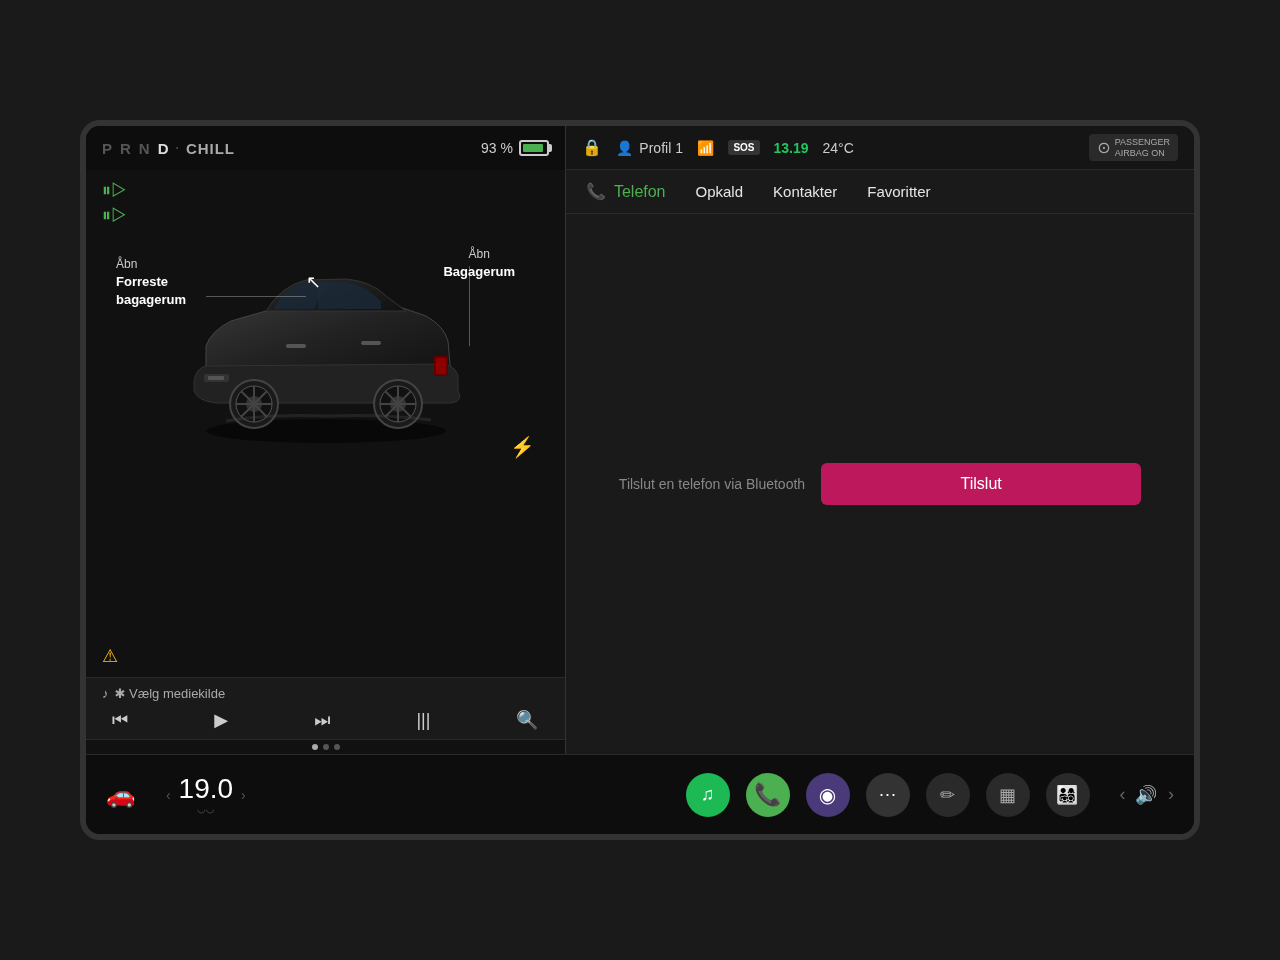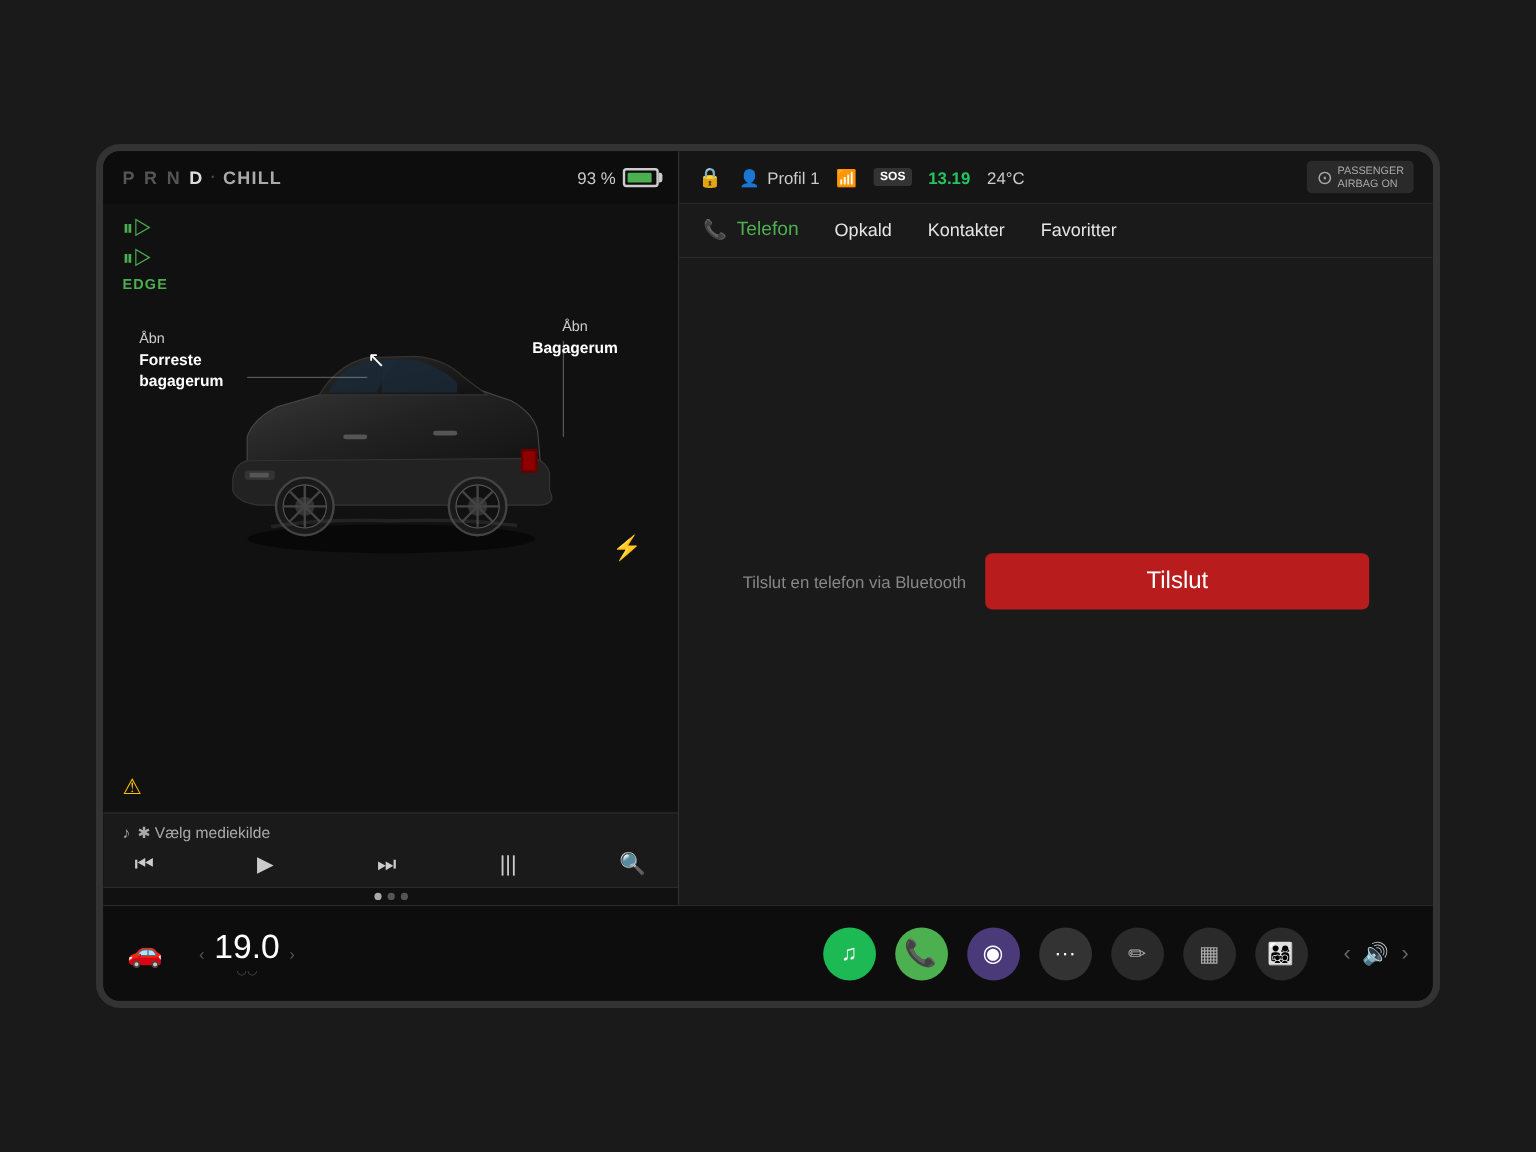--- a/index.html
+++ b/index.html
@@ -380,26 +380,26 @@
       justify-content: center;
       gap: 16px;
     }
 
     .connect-text {
       color: #888;
       font-size: 14px;
     }
 
     .connect-button {
-      background: #b91c1c;
+      background: #be185d;
       color: #fff;
       border: none;
       border-radius: 6px;
       padding: 12px 84px;
-      font-size: 20px;
+      font-size: 16px;
       font-weight: 500;
       cursor: pointer;
       width: 320px;
     }
 
     
     .bottom-bar {
       height: 80px;
       background: #0d0d0d;
       display: flex;
@@ -516,23 +516,20 @@
           </div>
         </div>
       </div>
 
       <div class="left-icons">
         <div class="icon-row">
           <span class="icon-green">⏸▷</span>
         </div>
         <div class="icon-row">
           <span class="icon-green">⏸▷</span>
-        </div>
-        <div class="icon-row">
-          <span class="edge-label">EDGE</span>
         </div>
       </div>
 
       <div class="car-section">
         <div class="car-label-front">
           <span>Åbn</span><br>
           <strong>Forreste</strong><br>
           <strong>bagagerum</strong>
         </div>
         <div class="line-front"></div>

